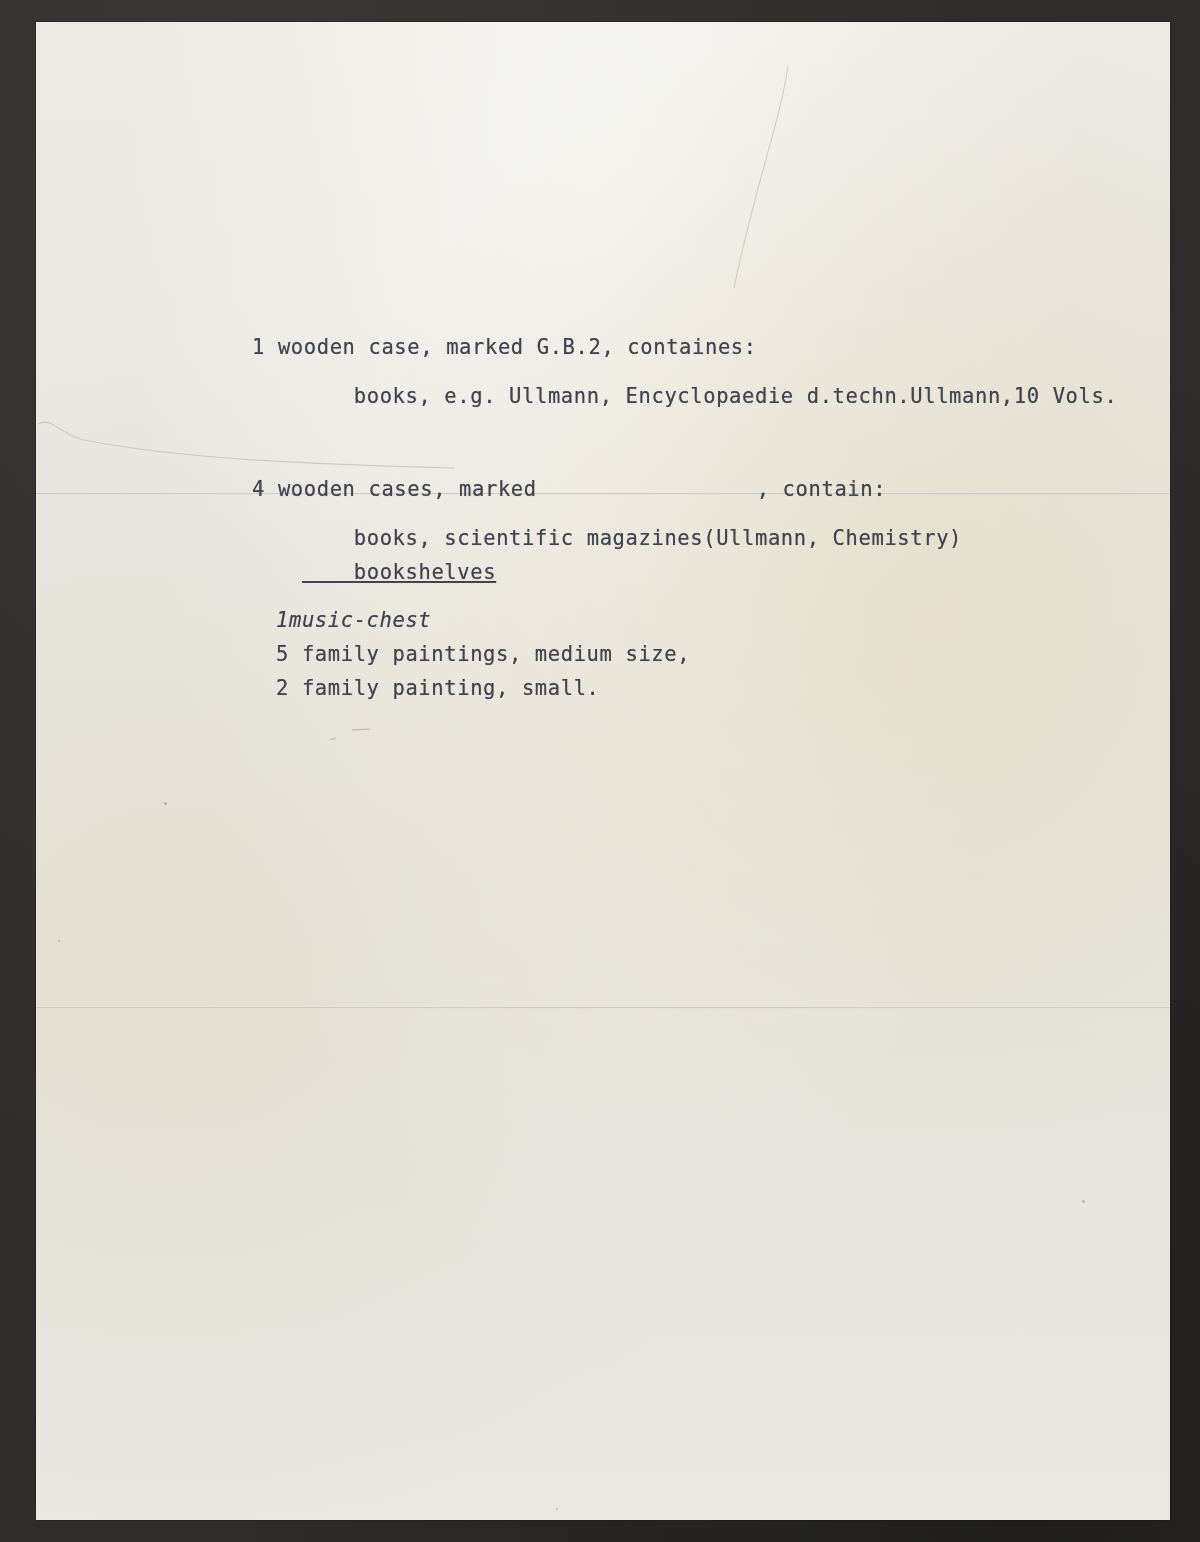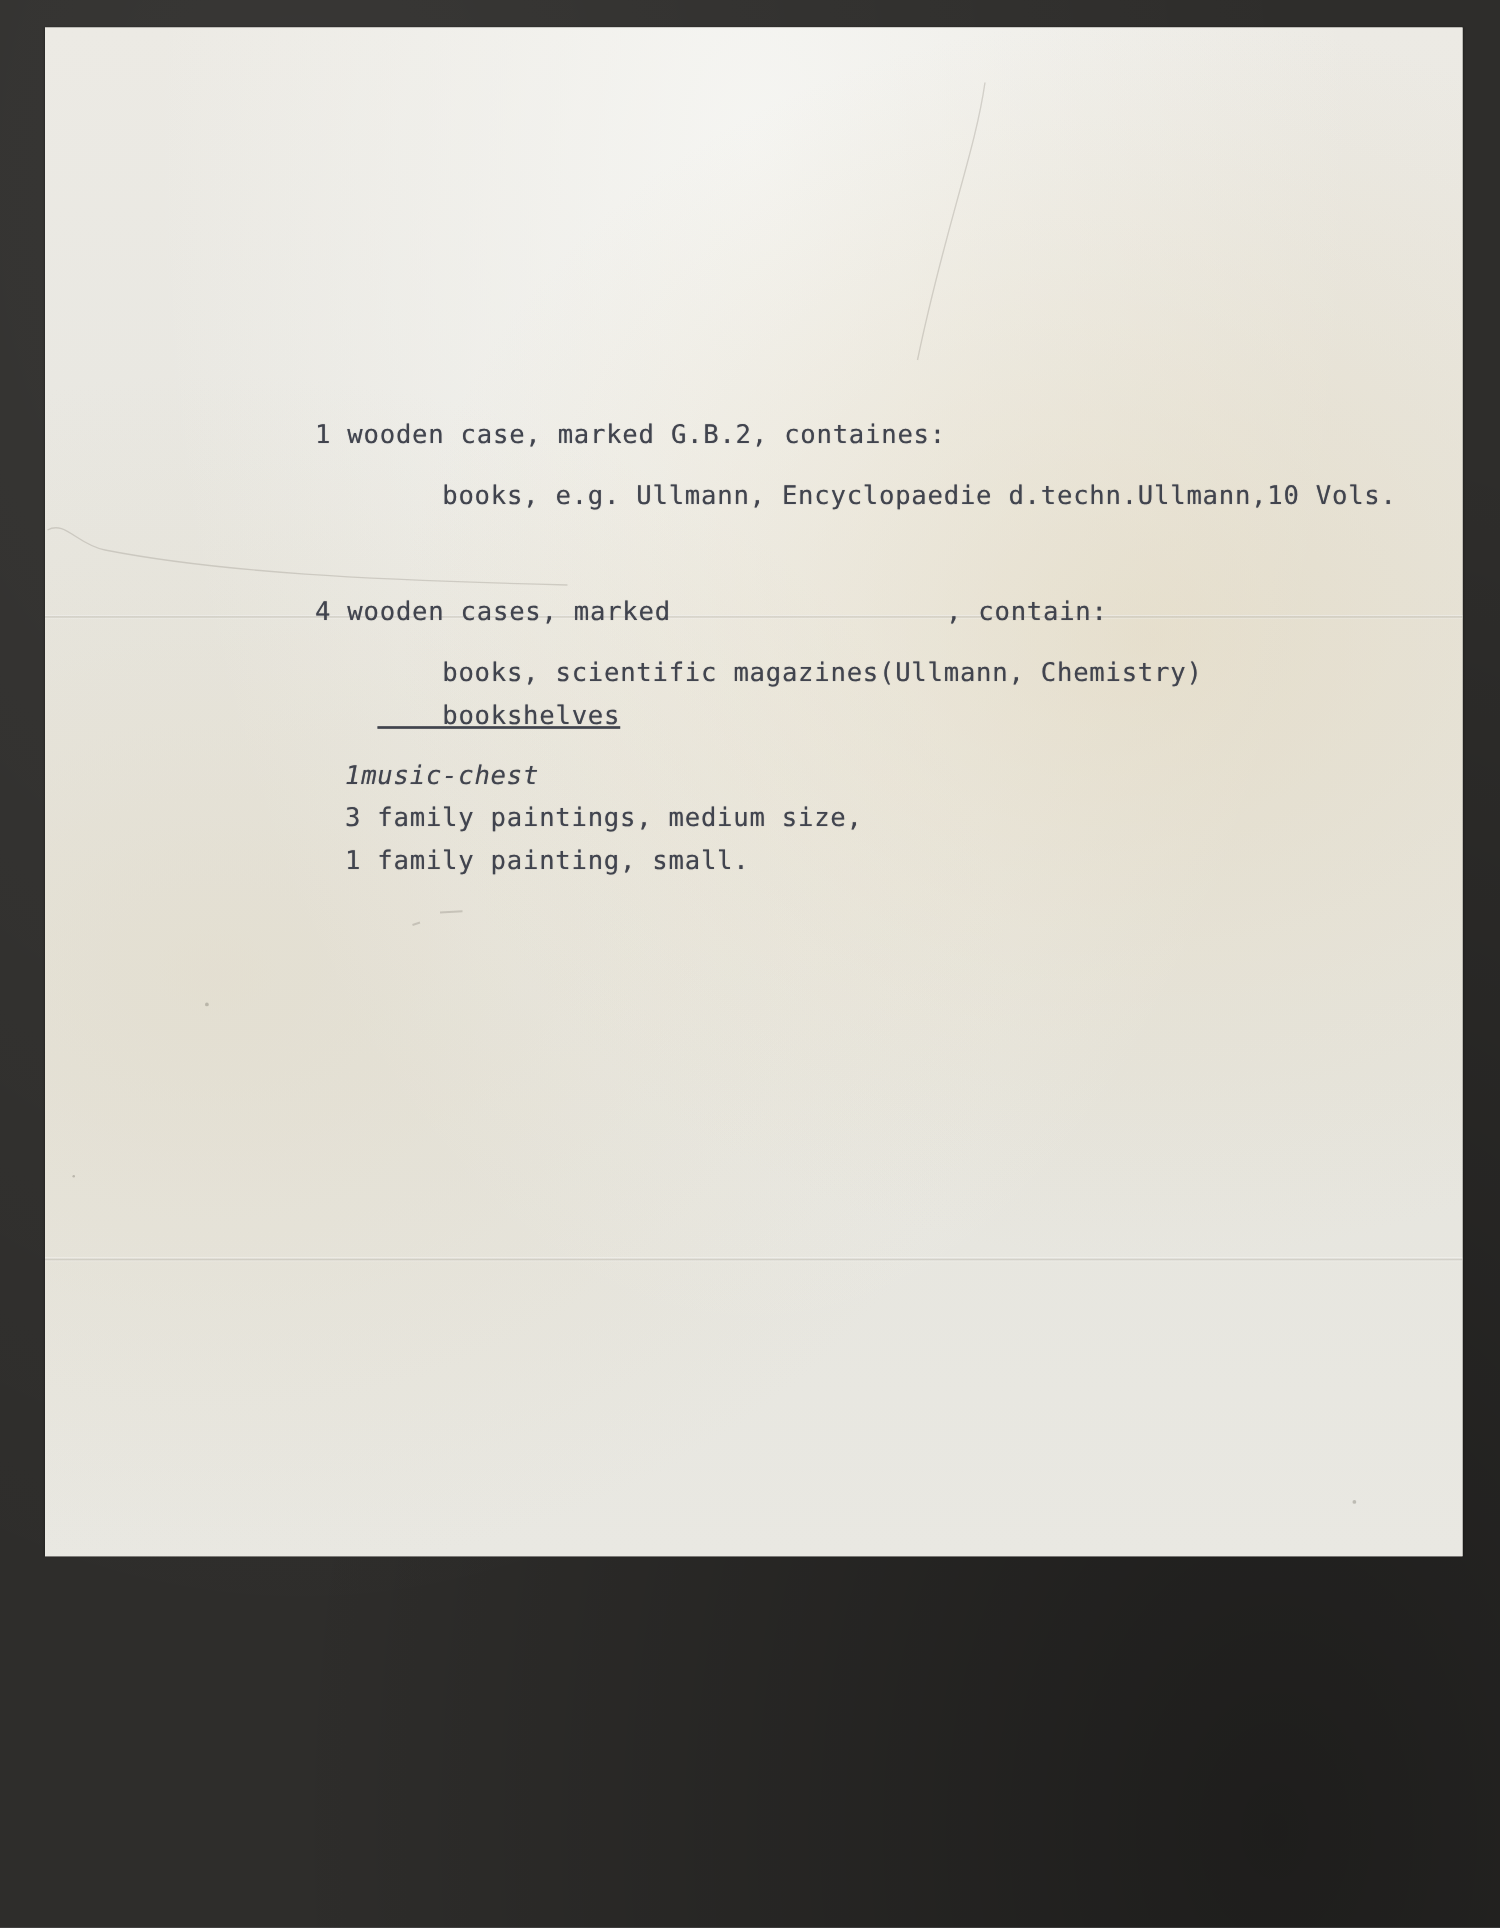--- a/index.html
+++ b/index.html
@@ -28,21 +28,21 @@
     background:
       radial-gradient(ellipse at 20% 10%, rgba(255,255,255,0.05), rgba(0,0,0,0) 60%),
       radial-gradient(ellipse at 85% 95%, rgba(0,0,0,0.35), rgba(0,0,0,0) 55%);
     pointer-events: none;
   }
   .page {
     position: absolute;
     left: 36px;
     top: 22px;
     width: 1134px;
-    height: 1223px;
+    height: 1498px;
     background: #e9e8e2;
     background-image:
       radial-gradient(ellipse at 78% 40%, rgba(226,214,186,0.55), rgba(226,214,186,0) 48%),
       radial-gradient(ellipse at 12% 62%, rgba(224,216,196,0.5), rgba(224,216,196,0) 45%),
       radial-gradient(ellipse at 50% 8%, rgba(246,246,243,0.9), rgba(246,246,243,0) 60%),
       linear-gradient(180deg, #eceae4 0%, #e8e7e1 35%, #e6e5de 68%, #e9e8e2 100%);
     box-shadow: 0 0 2px rgba(0,0,0,0.45);
     overflow: hidden;
   }
   
@@ -123,17 +123,17 @@
   <div class="speckle" style="left:22px; top:918px; width:2px; height:2px;"></div>
   <div class="speckle" style="left:520px; top:1486px; width:2px; height:2px;"></div>
 
   <div class="typed">
     <div class="line ln-1">1 wooden case, marked G.B.2, containes:</div>
     <div class="line ln-2">    books, e.g. Ullmann, Encyclopaedie d.techn.Ullmann,10 Vols.</div>
     <div class="line ln-3">4 wooden cases, marked                 , contain:</div>
     <div class="line ln-4">    books, scientific magazines(Ullmann, Chemistry)</div>
     <div class="line ln-5">    bookshelves</div>
     <div class="line ln-6">1music-chest</div>
-    <div class="line ln-7">3 family paintings, medium size,</div>
-    <div class="line ln-8">1 family painting, small.</div>
+    <div class="line ln-7">5 family paintings, medium size,</div>
+    <div class="line ln-8">2 family painting, small.</div>
   </div>
 
 </div>
 
 </body></html>

